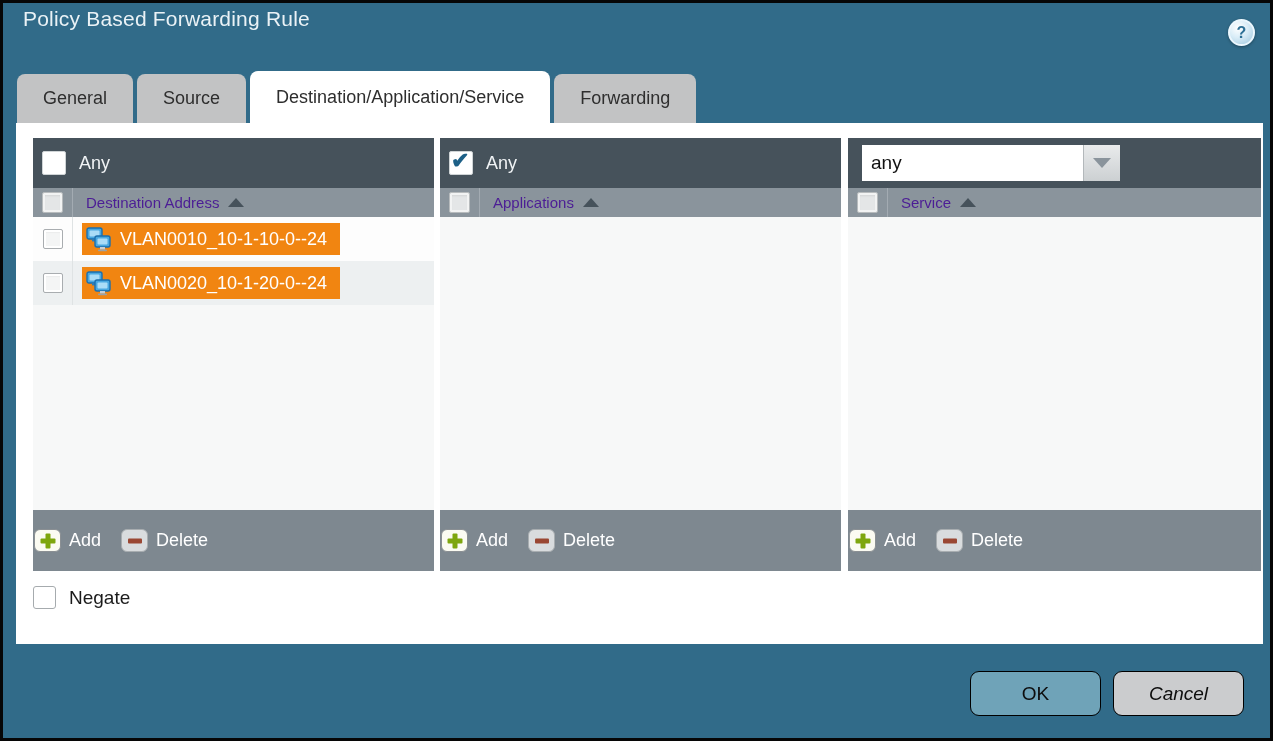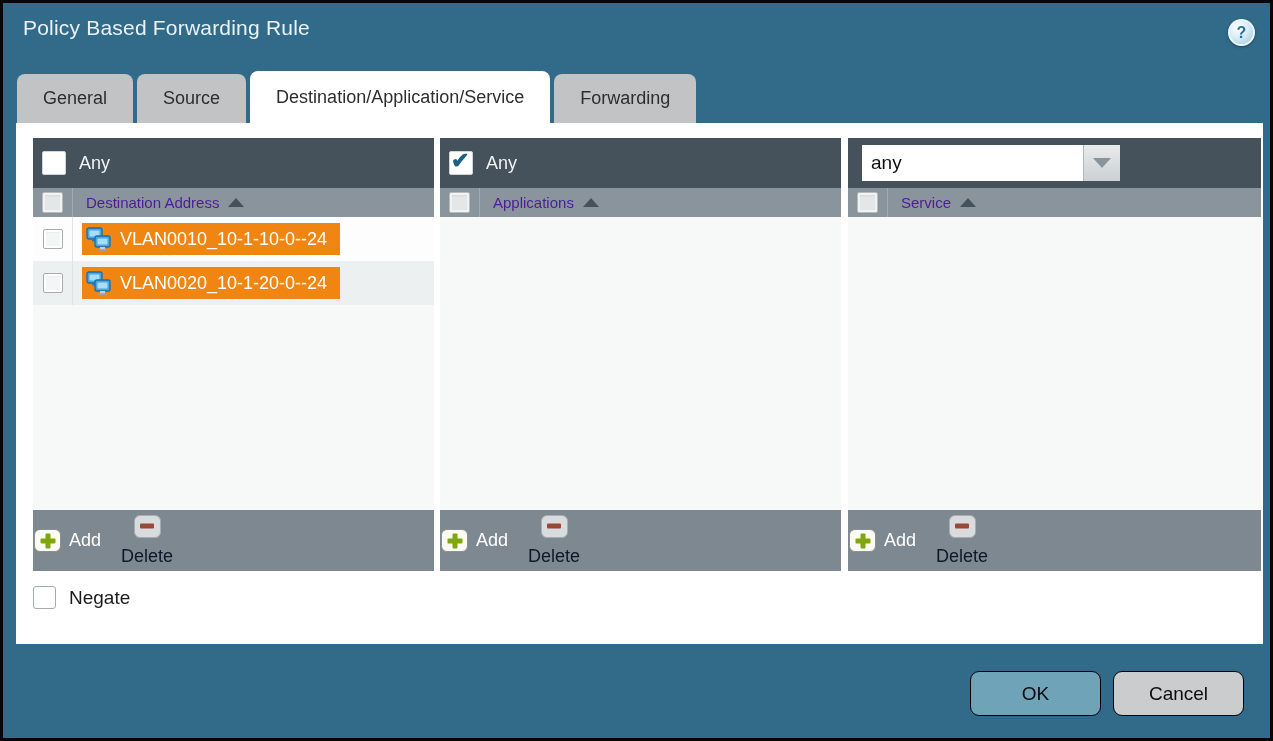--- a/index.html
+++ b/index.html
@@ -4,21 +4,21 @@
 <style>
   * { margin:0; padding:0; box-sizing:border-box; }
   html,body { width:1273px; height:741px; background:#444; font-family:"Liberation Sans", sans-serif; }
 
   .dialog {
     position:relative; width:1273px; height:741px;
     background:#316b89; border:3px solid #060606; overflow:hidden;
   }
 
   
-  .title { position:absolute; left:20px; top:13px; font-size:21px; color:#eaf2f6; letter-spacing:.2px; }
+  .title { position:absolute; left:20px; top:4px; font-size:21px; color:#eaf2f6; letter-spacing:.2px; }
   .help-icon {
     position:absolute; right:15px; top:16px; width:27px; height:27px; border-radius:50%;
     background:radial-gradient(circle at 35% 30%, #ffffff 0%, #d8ecf7 45%, #9cc6dd 100%);
     border:2px solid rgba(240,250,255,.9);
     box-shadow:0 1px 3px rgba(0,0,0,.35);
     display:flex; align-items:center; justify-content:center;
     color:#2d7096; font-size:16px; font-weight:bold; cursor:pointer;
   }
 
   
@@ -86,21 +86,21 @@
     display:inline-flex; align-items:center; gap:7px; padding:0 13px 0 4px; white-space:nowrap;
   }
   .net-icon { width:27px; height:25px; flex:none; }
 
   .panel-footer {
     height:61px; background:#7e8890; display:flex; align-items:center;
     padding-left:1px; gap:20px; flex:none;
   }
   .btn-add, .btn-delete { display:inline-flex; align-items:center; gap:8px; font-size:18px; }
   .btn-add { color:#ffffff; cursor:pointer; }
-  .btn-delete { color:#0f172a; cursor:default;flex-direction:column; }
+  .btn-delete { color:#ffffff; cursor:default; }
   .icon-plus {
     width:27px; height:23px; background:#fbfbf2; border:1px solid #8a8f93; border-radius:6px;
     position:relative; flex:none;
   }
   .icon-plus::before, .icon-plus::after {
     content:""; position:absolute; background:#7ea60e; border-radius:1px;
     left:50%; top:50%; transform:translate(-50%,-50%);
   }
   .icon-plus::before { width:15px; height:5px; }
   .icon-plus::after  { width:5px;  height:15px; }
@@ -134,21 +134,21 @@
     width:23px; height:23px; background:#ffffff; border:1px solid #a6abae; border-radius:3px; cursor:pointer;
   }
   .negate-label { font-size:19px; color:#1b1b1b; }
 
   
   .btn-dialog {
     position:absolute; top:668px; width:131px; height:45px; border:1px solid #000000; border-radius:9px;
     display:flex; align-items:center; justify-content:center; font-size:19px; color:#0d0d0d; cursor:pointer;
   }
   .btn-ok { left:967px; background:#6fa3b8; }
-  .btn-cancel { left:1110px; background:#cbccce; }
+  .btn-cancel { left:1110px; background:#cbccce;font-style:italic; }
 </style>
 </head>
 <body>
 
 <div class="dialog">
 
   <div class="title">Policy Based Forwarding Rule</div>
   <div class="help-icon">?</div>
 
   <div class="tabs">

